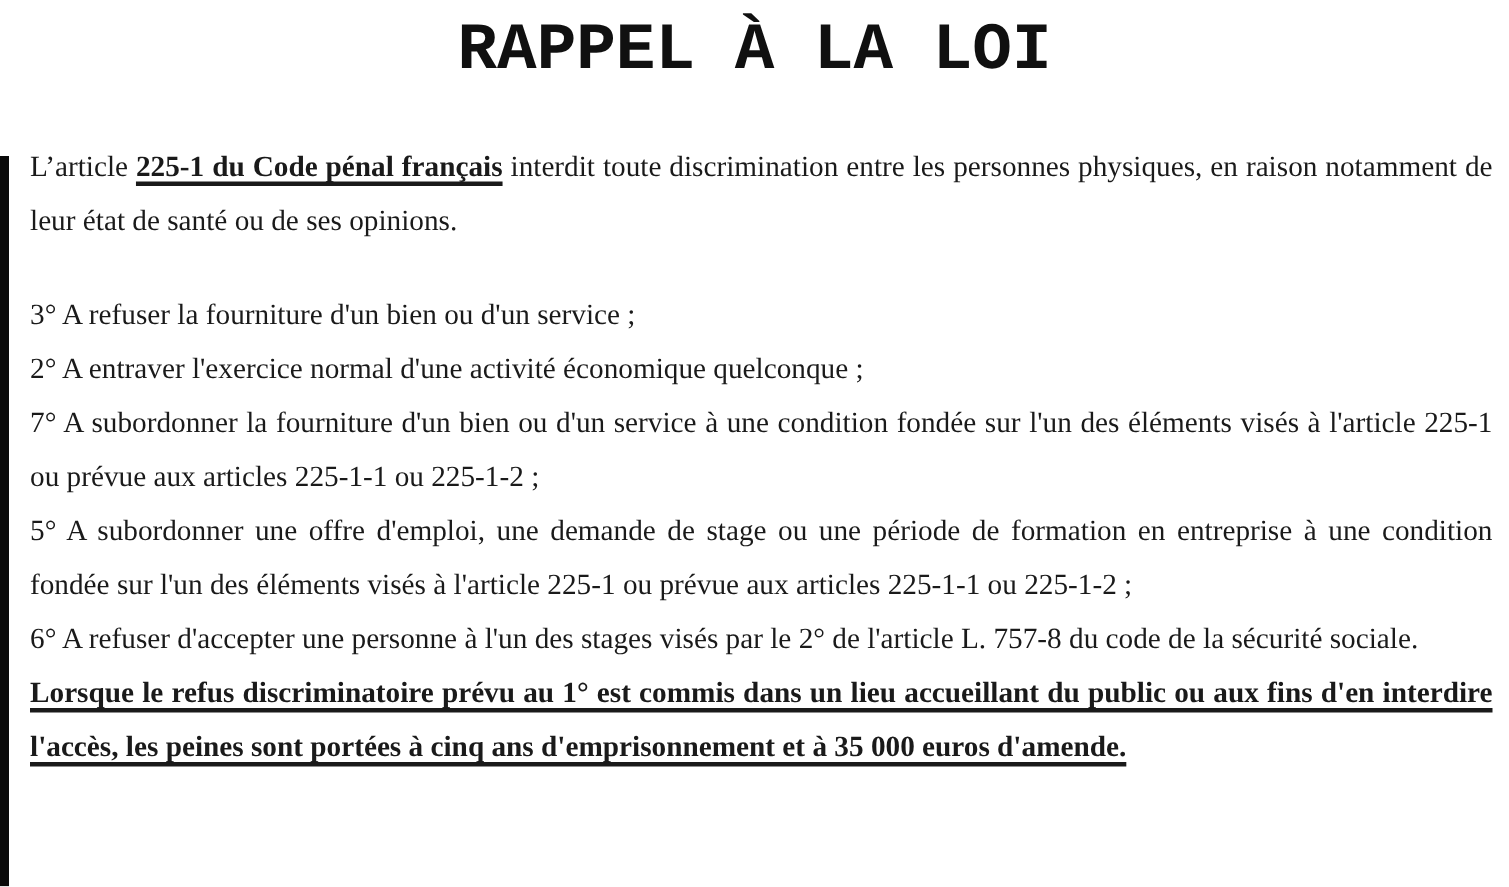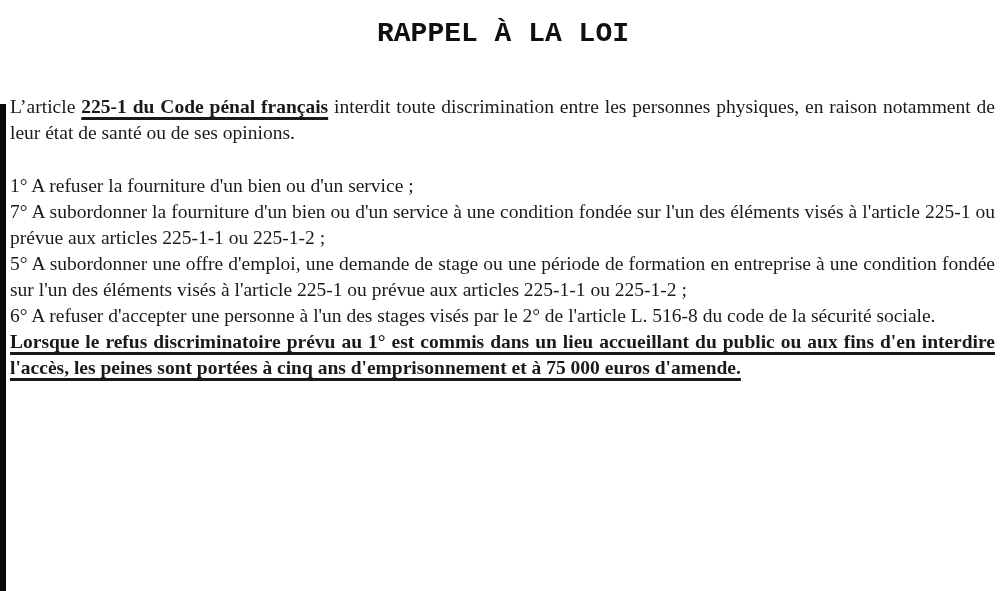--- a/index.html
+++ b/index.html
@@ -22,31 +22,31 @@
     top: 104px;
     width: 6px;
     height: 487px;
     background: #0a0a0a;
   }
   .doc-title {
     margin: 10px 0 0 0;
     text-align: center;
     font-family: "Liberation Mono", "DejaVu Sans Mono", monospace;
     font-weight: 700;
-    font-size: 28px;
+    font-size: 44px;
     line-height: 48px;
     letter-spacing: 0px;
     color: #101010;
   }
   .content {
     margin-top: 36px;
-    padding: 0 11px 0 10px;
+    padding: 0 11px 0 20px;
     font-family: "Liberation Serif", "DejaVu Serif", serif;
     font-size: 19.5px;
-    line-height: 26px;
+    line-height: 36px;
     text-align: justify;
     color: #1a1a1a;
   }
   .content p {
     margin: 0;
   }
   .para-1 {
     margin-bottom: 27px !important;
   }
   .bold-underline {
@@ -69,21 +69,22 @@
 
   <div class="scan-bar"></div>
 
   <h1 class="doc-title">RAPPEL À LA LOI</h1>
 
   <div class="content">
 
     <p class="para-1"><span>L’article </span><span class="bold-underline">225-1 du Code pénal français</span><span> interdit toute discrimination entre les personnes physiques, en raison notamment de leur état de santé ou de ses opinions.</span></p>
 
 
-    <p>1° A refuser la fourniture d'un bien ou d'un service ;</p>
+    <p>3° A refuser la fourniture d'un bien ou d'un service ;</p>
+    <p>2° A entraver l'exercice normal d'une activité économique quelconque ;</p>
     <p>7° A subordonner la fourniture d'un bien ou d'un service à une condition fondée sur l'un des éléments visés à l'article 225-1 ou prévue aux articles 225-1-1 ou 225-1-2 ;</p>
     <p>5° A subordonner une offre d'emploi, une demande de stage ou une période de formation en entreprise à une condition fondée sur l'un des éléments visés à l'article 225-1 ou prévue aux articles 225-1-1 ou 225-1-2 ;</p>
-    <p>6° A refuser d'accepter une personne à l'un des stages visés par le 2° de l'article L. 516-8 du code de la sécurité sociale.</p>
+    <p>6° A refuser d'accepter une personne à l'un des stages visés par le 2° de l'article L. 757-8 du code de la sécurité sociale.</p>
 
-    <p class="final-para">Lorsque le refus discriminatoire prévu au 1° est commis dans un lieu accueillant du public ou aux fins d'en interdire l'accès, les peines sont portées à cinq ans d'emprisonnement et à 75 000 euros d'amende.</p>
+    <p class="final-para">Lorsque le refus discriminatoire prévu au 1° est commis dans un lieu accueillant du public ou aux fins d'en interdire l'accès, les peines sont portées à cinq ans d'emprisonnement et à 35 000 euros d'amende.</p>
 
   </div>
 </div>
 
 </body></html>

